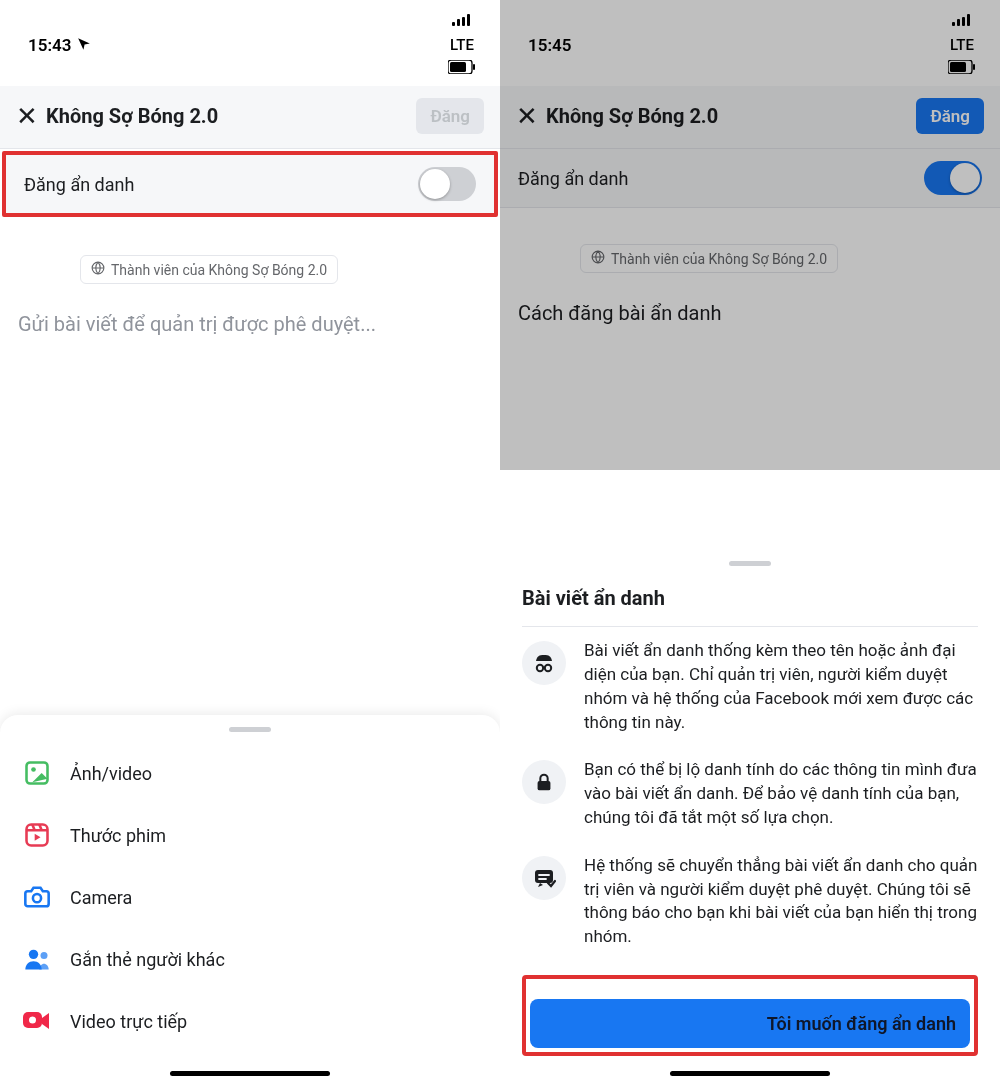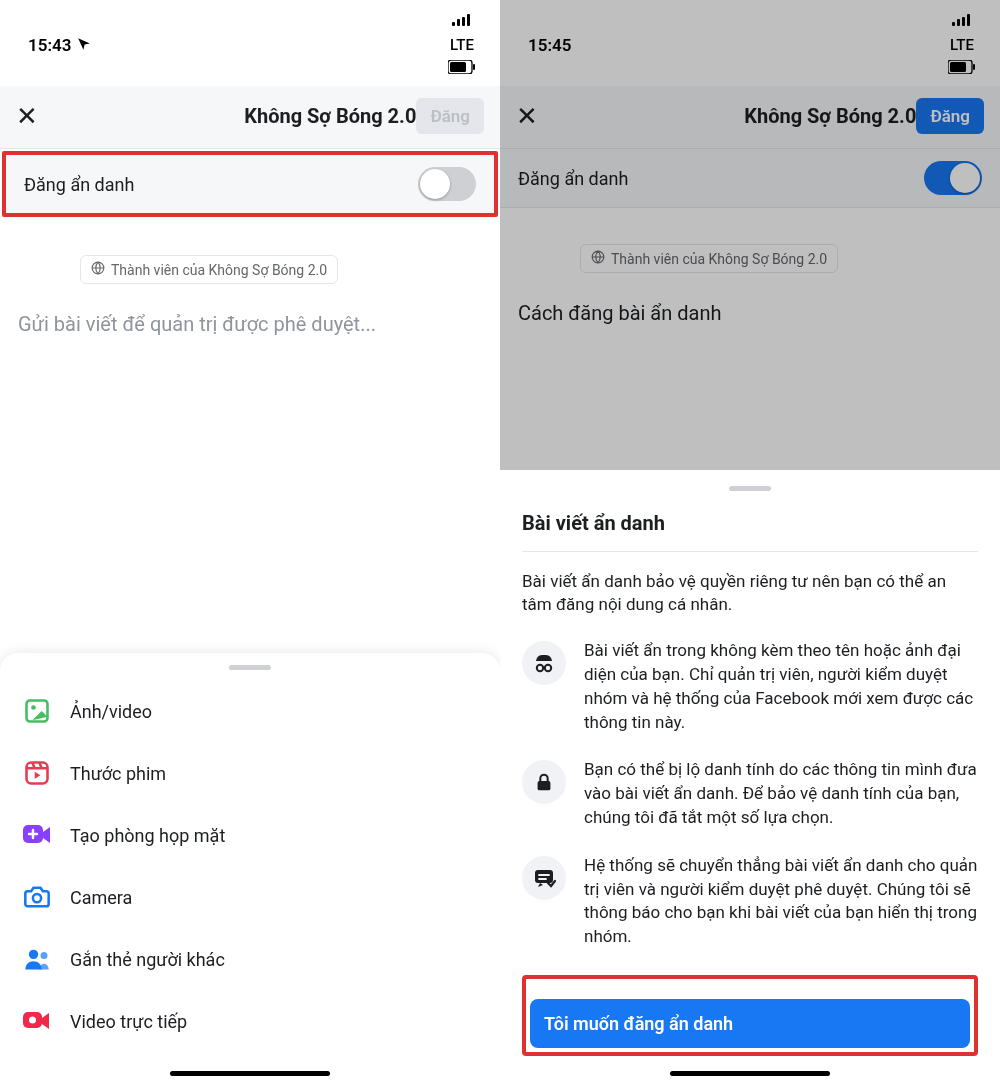--- a/index.html
+++ b/index.html
@@ -45,21 +45,21 @@
     justify-content: space-between;
     padding: 12px 16px 14px 16px;
     background: #f6f7f9;
     border-bottom: 1px solid #e4e6eb;
   }
   .header-title {
     font-size: 20px;
     font-weight: 700;
     color: #1c1e21;
     flex: 1;
-    text-align: right;
+    text-align: left;
   }
   .close-x {
     font-size: 26px;
     font-weight: 400;
     color: #1c1e21;
     width: 30px;
   }
   .post-btn {
     font-size: 17px;
     font-weight: 600;
@@ -205,24 +205,24 @@
     margin-top: 2px;
   }
   .modal-row-text {
     font-size: 17px;
     color: #1c1e21;
     line-height: 1.4;
   }
   .modal-cta {
     margin-top: 16px;
     background: #1877f2;
-    color: #ffffff;
+    color: #0f172a;
     font-size: 18px;
     font-weight: 600;
-    text-align: left;
+    text-align: right;
     padding: 14px;
     border-radius: 8px;
   }
   .modal-cta-wrap {
     border: 4px solid #e03131;
     border-radius: 4px;
     padding: 4px;
     margin-top: 14px;
   }
 </style>
@@ -304,30 +304,20 @@
       <span class="sheet-icon">
         <svg width="28" height="28" viewBox="0 0 24 24">
             <rect x="3" y="3" width="18" height="18" rx="4" fill="none" stroke="#e73b54" stroke-width="2.2"></rect>
             <path d="M3 8h18M8 3l2 5M14 3l2 5" stroke="#e73b54" stroke-width="2.2" fill="none"></path>
             <path d="M10 11l5 3-5 3z" fill="#e73b54"></path>
           </svg>
       </span>
       <span>Thước phim</span>
     </div>
 
-    <div class="sheet-item">
-      <span class="sheet-icon">
-        <svg width="30" height="26" viewBox="0 0 30 26">
-            <rect x="1" y="3" width="20" height="18" rx="5" fill="#8a3ffc"></rect>
-            <path d="M21 10l7-5v16l-7-5z" fill="#8a3ffc"></path>
-            <path d="M11 8v8M7 12h8" stroke="#fff" stroke-width="2.5" stroke-linecap="round"></path>
-          </svg>
-      </span>
-      <span>Tạo phòng họp mặt</span>
-    </div>
 
     <div class="sheet-item">
       <span class="sheet-icon">
         <svg width="28" height="28" viewBox="0 0 24 24" fill="#1877f2">
             <path d="M4 7h3l2-3h6l2 3h3a2 2 0 012 2v9a2 2 0 01-2 2H4a2 2 0 01-2-2V9a2 2 0 012-2z" fill="none" stroke="#1877f2" stroke-width="2.2"></path>
             <circle cx="12" cy="13" r="3.5" fill="none" stroke="#1877f2" stroke-width="2.2"></circle>
           </svg>
       </span>
       <span>Camera</span>
     </div>
@@ -412,32 +402,31 @@
     </div>
 
     <div class="composer-text filled">Cách đăng bài ẩn danh</div>
 
     <div class="overlay-dim"></div>
   </div>
 
   <div class="modal-sheet">
     <div class="sheet-handle"></div>
     <div class="modal-title">Bài viết ẩn danh</div>
-    <div class="modal-intro">Bài viết ẩn danh bảo vệ quyền riêng tư nên bạn có thể an tâm đăng nội dung cá nhân.</div>
 
     <div class="modal-row">
       <div class="modal-row-icon">
         <svg width="24" height="24" viewBox="0 0 24 24" fill="#1c1e21">
             <path d="M4 10c1-5 3-6 8-6s7 1 8 6H4z"></path>
             <circle cx="8" cy="17" r="3.2" fill="none" stroke="#1c1e21" stroke-width="2"></circle>
             <circle cx="16" cy="17" r="3.2" fill="none" stroke="#1c1e21" stroke-width="2"></circle>
             <path d="M11 17h2" stroke="#1c1e21" stroke-width="2"></path>
           </svg>
       </div>
-      <div class="modal-row-text">Bài viết ẩn trong không kèm theo tên hoặc ảnh đại diện của bạn. Chỉ quản trị viên, người kiểm duyệt nhóm và hệ thống của Facebook mới xem được các thông tin này.</div>
+      <div class="modal-row-text">Bài viết ẩn danh thống kèm theo tên hoặc ảnh đại diện của bạn. Chỉ quản trị viên, người kiểm duyệt nhóm và hệ thống của Facebook mới xem được các thông tin này.</div>
     </div>
 
     <div class="modal-row">
       <div class="modal-row-icon">
         <svg width="22" height="22" viewBox="0 0 24 24" fill="#1c1e21">
             <rect x="5" y="11" width="14" height="10" rx="2"></rect>
             <path d="M8 11V8a4 4 0 018 0v3" fill="none" stroke="#1c1e21" stroke-width="2.2"></path>
           </svg>
       </div>
       <div class="modal-row-text">Bạn có thể bị lộ danh tính do các thông tin mình đưa vào bài viết ẩn danh. Để bảo vệ danh tính của bạn, chúng tôi đã tắt một số lựa chọn.</div>

